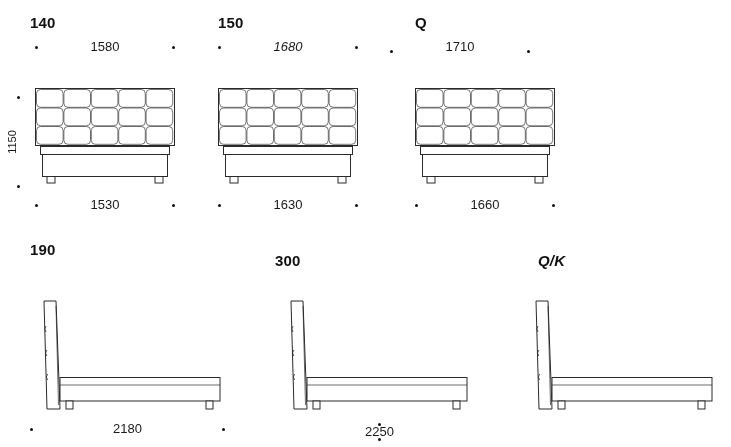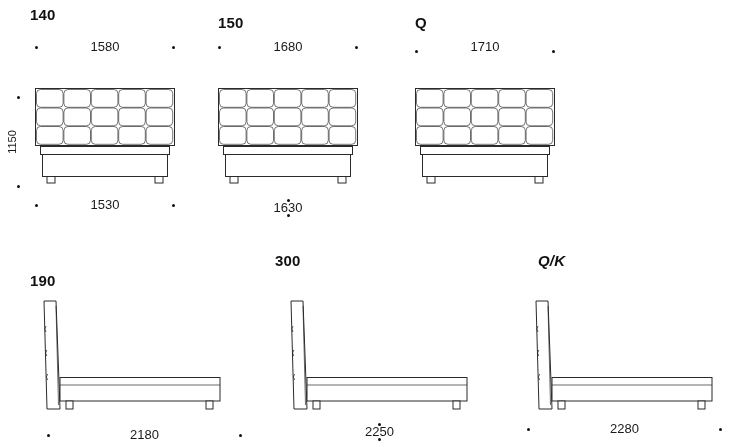--- a/index.html
+++ b/index.html
@@ -65,35 +65,35 @@
         <path d="M 11.8 52 q -2.5 3 0 6" fill="none" stroke="#2a2a2a" stroke-width="0.8"></path>
         <path d="M 12.6 76 q -2.5 3 0 6" fill="none" stroke="#2a2a2a" stroke-width="0.8"></path>
         <rect x="25" y="79.5" width="160" height="23.5" fill="#fff" stroke="#2a2a2a" stroke-width="1"></rect>
         <line x1="25" y1="87" x2="185" y2="87" stroke="#2a2a2a" stroke-width="0.7"></line>
         <rect x="31" y="103" width="7" height="8" fill="#fff" stroke="#2a2a2a" stroke-width="1"></rect>
         <rect x="171" y="103" width="7" height="8" fill="#fff" stroke="#2a2a2a" stroke-width="1"></rect>
       </symbol>
     </defs>
   </svg>
 
-  <div class="size-label" style="left:30px; top:6px;">140</div>
+  <div class="size-label" style="left:30px; top:14px;">140</div>
   <div class="size-label" style="left:218px; top:14px;text-align:right;">150</div>
   <div class="size-label" style="left:415px; top:14px;">Q</div>
 
   <div class="dim" style="left:35px; top:41px; width:140px;">
     <span class="dot"></span>
     <span class="val">1580</span>
     <span class="dot"></span>
   </div>
-  <div class="dim" style="left:218px; top:41px; width:140px;">
+  <div class="dim" style="left:218px; top:41px; width:140px;font-style:italic;">
     <span class="dot"></span>
     <span class="val">1680</span>
     <span class="dot"></span>
   </div>
-  <div class="dim" style="left:415px; top:41px; width:140px;align-items:flex-end;">
+  <div class="dim" style="left:390px; top:41px; width:140px;align-items:flex-end;">
     <span class="dot"></span>
     <span class="val">1710</span>
     <span class="dot"></span>
   </div>
 
   <div class="vdot" style="left:17px; top:96px;"></div>
   <div class="vdot" style="left:17px; top:185px;"></div>
   <div class="vlabel" style="left:-18px; top:136px;">1150</div>
 
   <div class="bed" style="left:35px; top:88px;">
@@ -110,55 +110,55 @@
     <svg width="140" height="100">
         <use href="#bed-front"></use>
       </svg>
   </div>
 
   <div class="dim" style="left:35px; top:199px; width:140px;">
     <span class="dot"></span>
     <span class="val">1530</span>
     <span class="dot"></span>
   </div>
-  <div class="dim" style="left:218px; top:199px; width:140px;flex-direction:column;">
+  <div class="dim" style="left:218px; top:199px; width:140px;">
     <span class="dot"></span>
     <span class="val">1630</span>
     <span class="dot"></span>
   </div>
+  <div class="dim" style="left:415px; top:199px; width:140px;">
+    <span class="dot"></span>
+    <span class="val">1660</span>
+    <span class="dot"></span>
+  </div>
 
-  <div class="size-label" style="left:30px; top:241px;margin-top:31px;">190</div>
+  <div class="size-label" style="left:30px; top:241px;">190</div>
   <div class="size-label" style="left:275px; top:252px;">300</div>
   <div class="size-label" style="left:538px; top:252px;font-style:italic;">Q/K</div>
 
   <div class="bed" style="left:35px; top:298px;">
     <svg width="195" height="118">
         <use href="#bed-side"></use>
       </svg>
   </div>
   <div class="bed" style="left:282px; top:298px;">
     <svg width="195" height="118">
         <use href="#bed-side"></use>
       </svg>
   </div>
   <div class="bed" style="left:527px; top:298px;">
     <svg width="195" height="118">
         <use href="#bed-side"></use>
       </svg>
   </div>
 
-  <div class="dim" style="left:47px; top:423px; width:195px;margin-top:6px;">
+  <div class="dim" style="left:30px; top:423px; width:195px;">
     <span class="dot"></span>
     <span class="val">2180</span>
     <span class="dot"></span>
   </div>
   <div class="dim" style="left:282px; top:423px; width:195px;flex-direction:column;">
     <span class="dot"></span>
     <span class="val">2250</span>
     <span class="dot"></span>
   </div>
-  <div class="dim" style="left:527px; top:423px; width:195px;">
-    <span class="dot"></span>
-    <span class="val">2280</span>
-    <span class="dot"></span>
-  </div>
 
 </div>
 
 </body></html>

